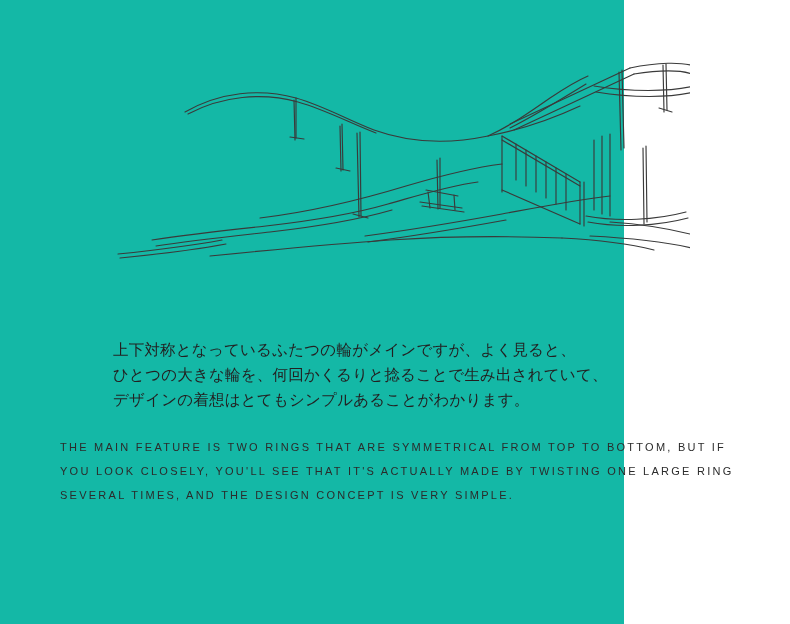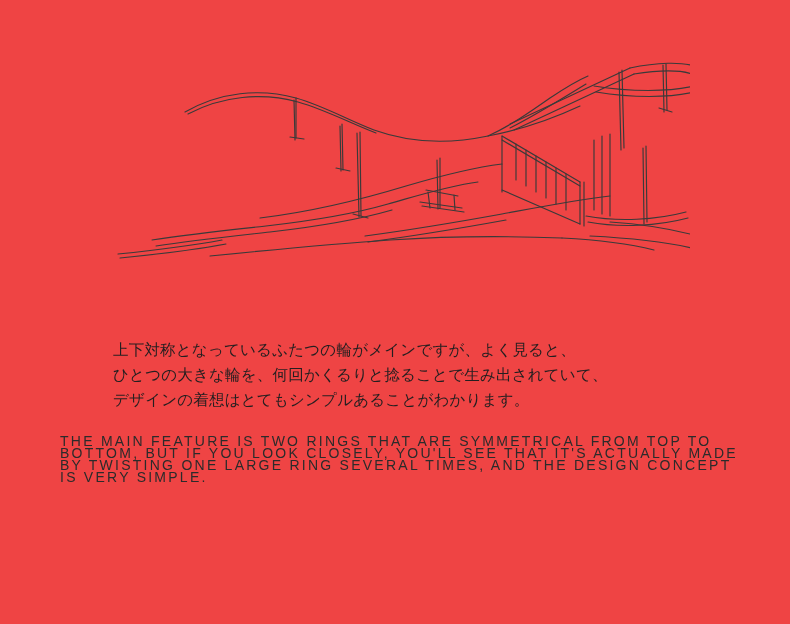--- a/index.html
+++ b/index.html
@@ -12,23 +12,23 @@
     height: 624px;
     position: relative;
     font-family: "Liberation Sans", sans-serif;
     color: #231f20;
     overflow: hidden;
   }
   .page {
     position: absolute;
     left: 0;
     top: 0;
-    width: 790px;
+    width: 624px;
     height: 624px;
-    background: #ef4444;
+    background: #14b8a6;
     text-decoration: underline;
   }
   .sketch-area {
     position: absolute;
     left: 110px;
     top: 40px;
     width: 580px;
     height: 260px;
   }
   .sketch-area svg {
@@ -47,22 +47,22 @@
     color: #231f20;
     letter-spacing: 0.2px;
     white-space: pre-wrap;
   }
   .caption-en {
     position: absolute;
     left: 60px;
     top: 435px;
     width: 690px;
     font-family: "Liberation Sans", sans-serif;
-    font-size: 14px;
-    line-height: 12px;
+    font-size: 11px;
+    line-height: 24px;
     letter-spacing: 2.25px;
     color: #2b2b2b;
     text-transform: uppercase;
     white-space: pre-wrap;
   }
 </style>
 </head>
 <body>
 
 <div class="page">

